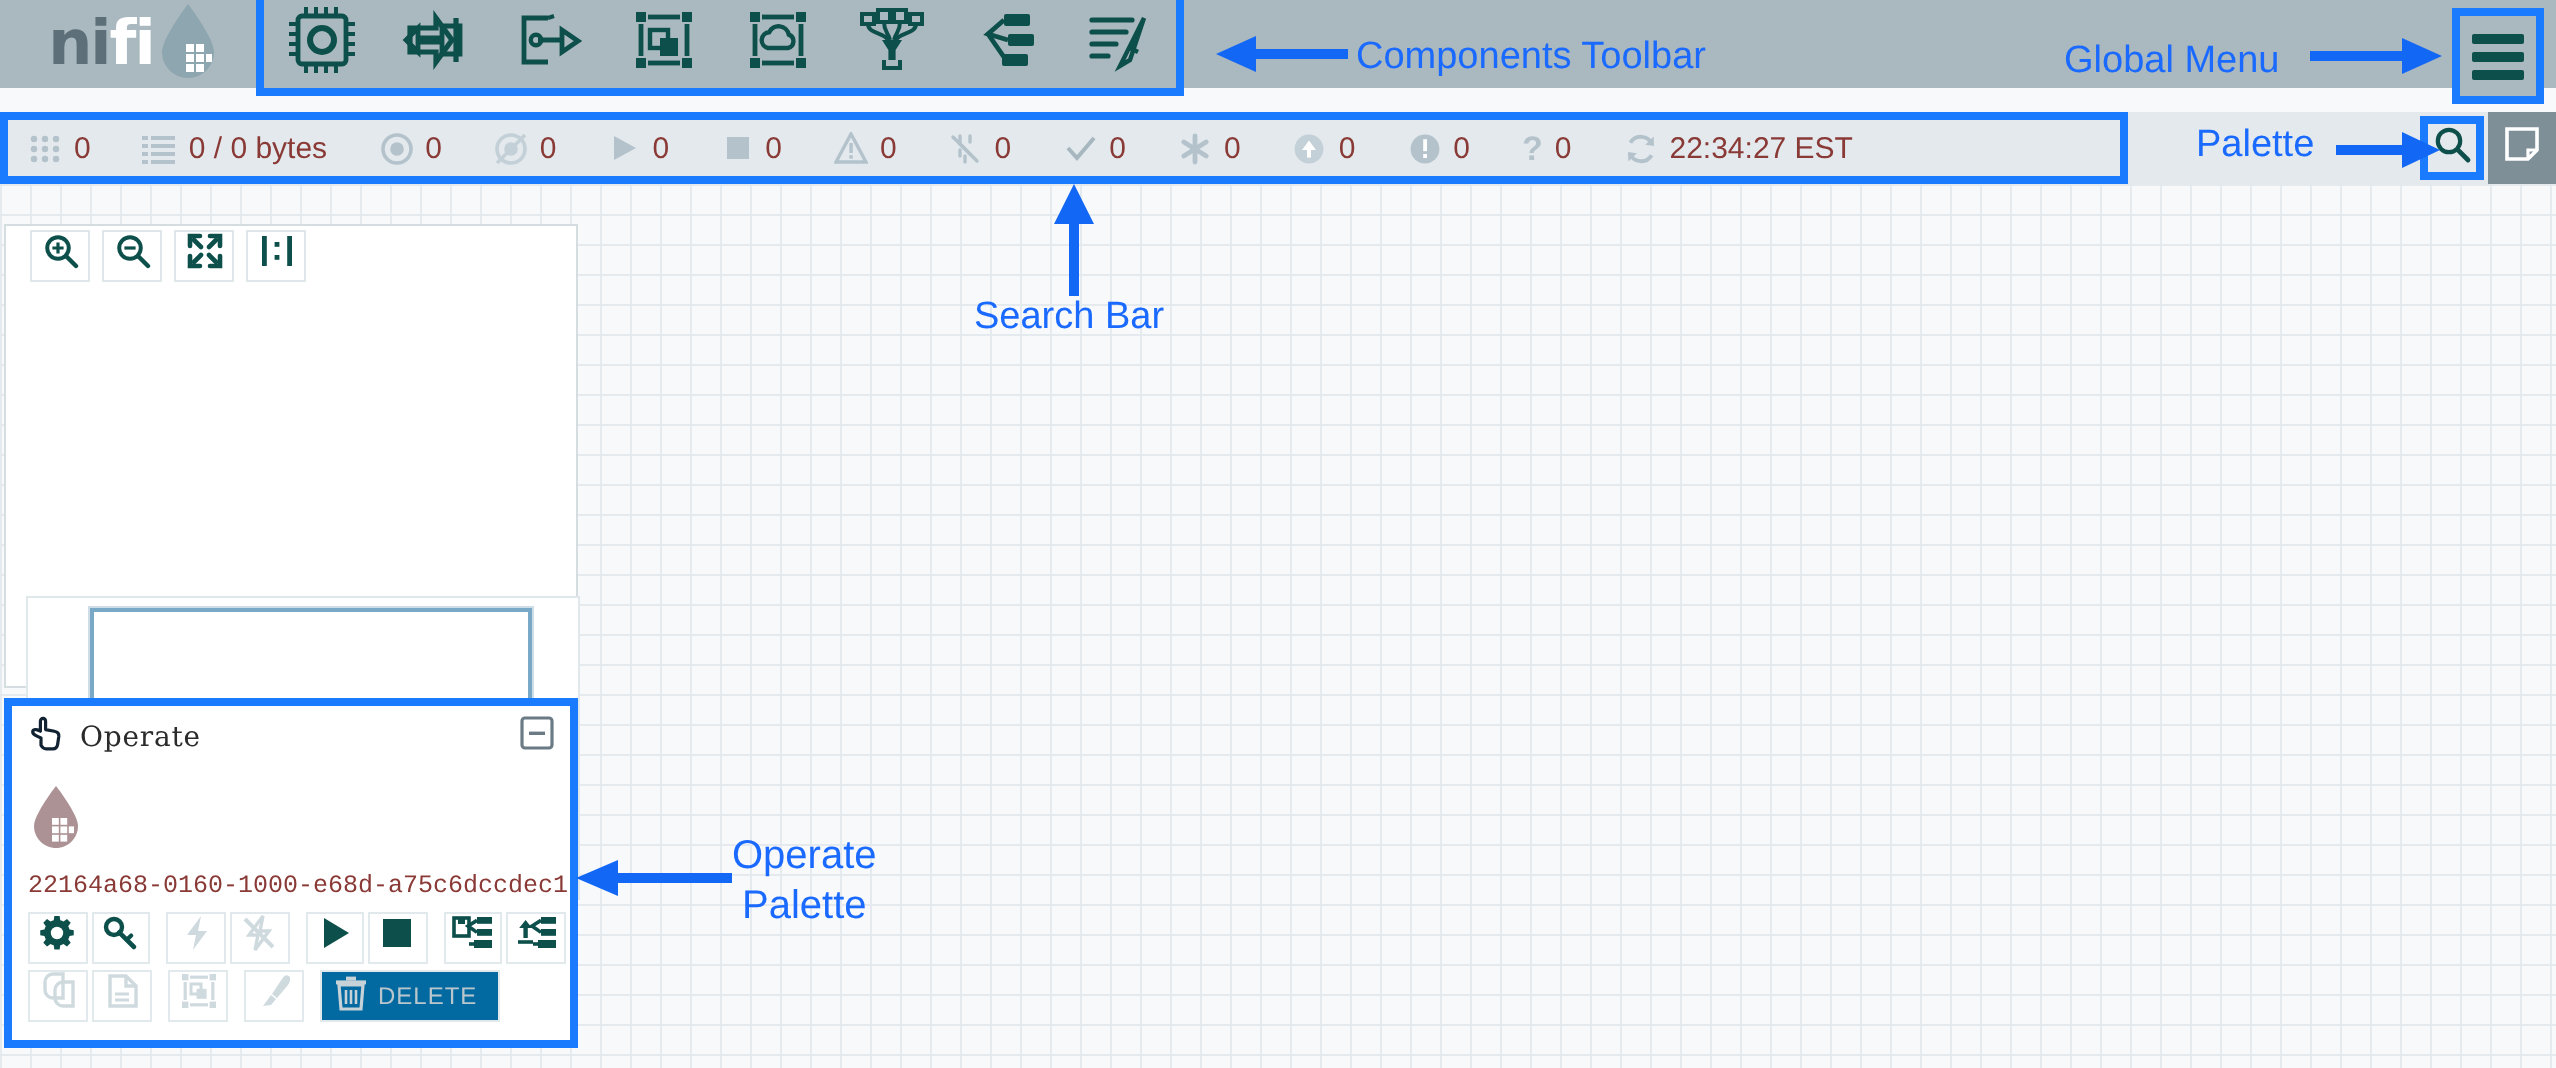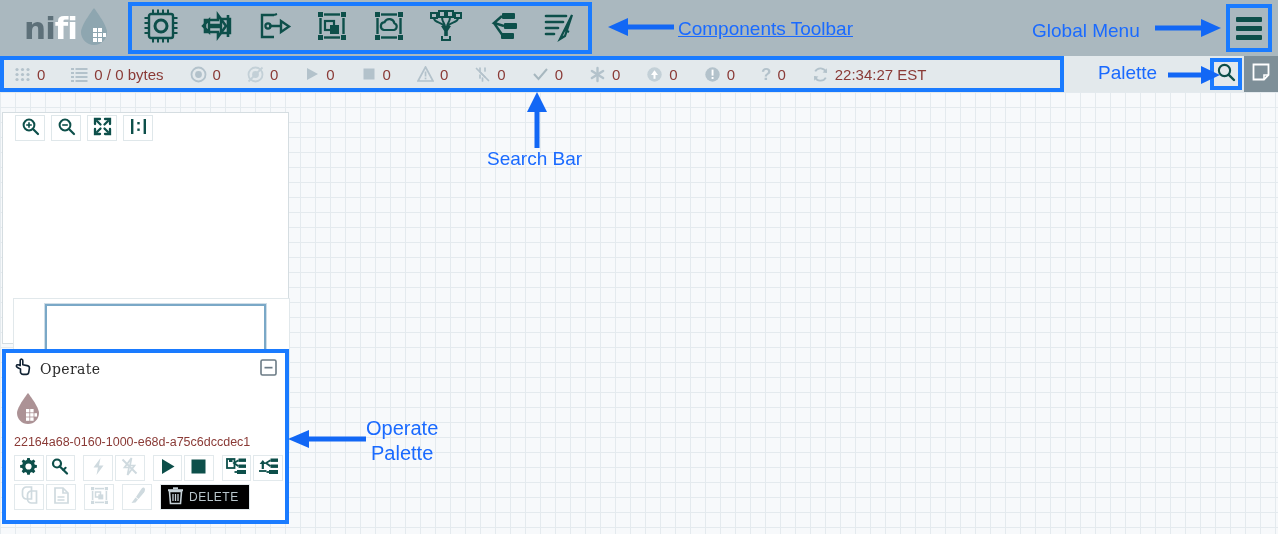--- a/index.html
+++ b/index.html
@@ -16,21 +16,21 @@
     position: absolute; left: 0; top: 92px; width: 1278px; height: 442px;
     background-color: #f7f9fb;
     background-image:
       linear-gradient(to right, #e4eaee 1px, transparent 1px),
       linear-gradient(to bottom, #e4eaee 1px, transparent 1px);
     background-size: 15px 15px;
   }
 
   
   .header {
-    position: absolute; left: 0; top: 0; width: 1278px; height: 56px;
+    position: absolute; left: 0; top: 0; width: 1278px; height: 44px;
     background: #aab8bf;
     display: flex; align-items: center;
   }
   .logo-wrap {
     width: 128px; height: 56px; display: flex; align-items: center;
     justify-content: center; padding-left: 6px;
   }
   .logo-text {
     font-family: "DejaVu Sans", sans-serif;
     font-size: 31px; font-weight: bold; letter-spacing: -1px;
@@ -134,32 +134,32 @@
   .operate {
     position: absolute; left: 2px; top: 349px; width: 287px; height: 175px;
     background: #ffffff; border: 4px solid #1a7bff;
   }
   .op-entity { display: flex; align-items: flex-start; padding: 6px 0 0 8px; }
   .op-entity-text { margin-left: 8px; }
   .op-name { font-size: 15px; color: #222; line-height: 18px; }
   .op-type { font-size: 12px; color: #6e8491; line-height: 16px; margin-top: 1px; }
   .op-id {
     font-size: 12.5px; color: #8a3a36; padding: 6px 0 0 8px;
-    font-family: Liberation Sans, sans-serif;
+    font-family: Liberation Mono, monospace;
   }
   .op-rows { padding: 6px 0 0 8px; }
   .op-row { display: flex; align-items: center; margin-bottom: 3px; }
   .op-btn {
     width: 30px; height: 26px; border: 1px solid #e2e9ec; background: #fff;
     display: flex; align-items: center; justify-content: center;
     margin-right: 2px; cursor: pointer;
   }
   .op-btn.gap { margin-left: 6px; }
   .op-delete {
-    height: 26px; border: 1px solid #e2e9ec; background: #000000;
+    height: 26px; border: 1px solid #e2e9ec; background: #0369a1;
     display: flex; align-items: center; justify-content: center;
     padding: 0 10px 0 6px; gap: 5px; margin-left: 6px; cursor: pointer;
   }
   .op-delete span { font-size: 12px; color: #b9c6cc; letter-spacing: .5px; }
 
   
   .anno {
     position: absolute;
     color: #1a6aff;
     font-size: 19px;
@@ -760,21 +760,21 @@
       </div>
     </div>
   </div>
 
   <svg class="anno-svg" style="left:608px; top:16px;" width="66" height="22" viewBox="0 0 66 22">
     <g fill="#1267f5" stroke="#1267f5">
       <rect x="18" y="8.5" width="48" height="5" stroke="none"></rect>
       <path d="M0 11 L20 2 L20 20 Z" stroke="none"></path>
     </g>
   </svg>
-  <div class="anno" style="left:678px; top:18px;text-decoration:underline;">Components Toolbar</div>
+  <div class="anno" style="left:678px; top:18px;">Components Toolbar</div>
 
   <div class="anno" style="left:1032px; top:20px;">Global Menu</div>
   <svg class="anno-svg" style="left:1155px; top:17px;" width="66" height="22" viewBox="0 0 66 22">
     <g fill="#1267f5">
       <rect x="0" y="8.5" width="48" height="5"></rect>
       <path d="M66 11 L46 2 L46 20 Z"></path>
     </g>
   </svg>
 
   <div class="anno" style="left:1098px; top:62px;">Palette</div>

